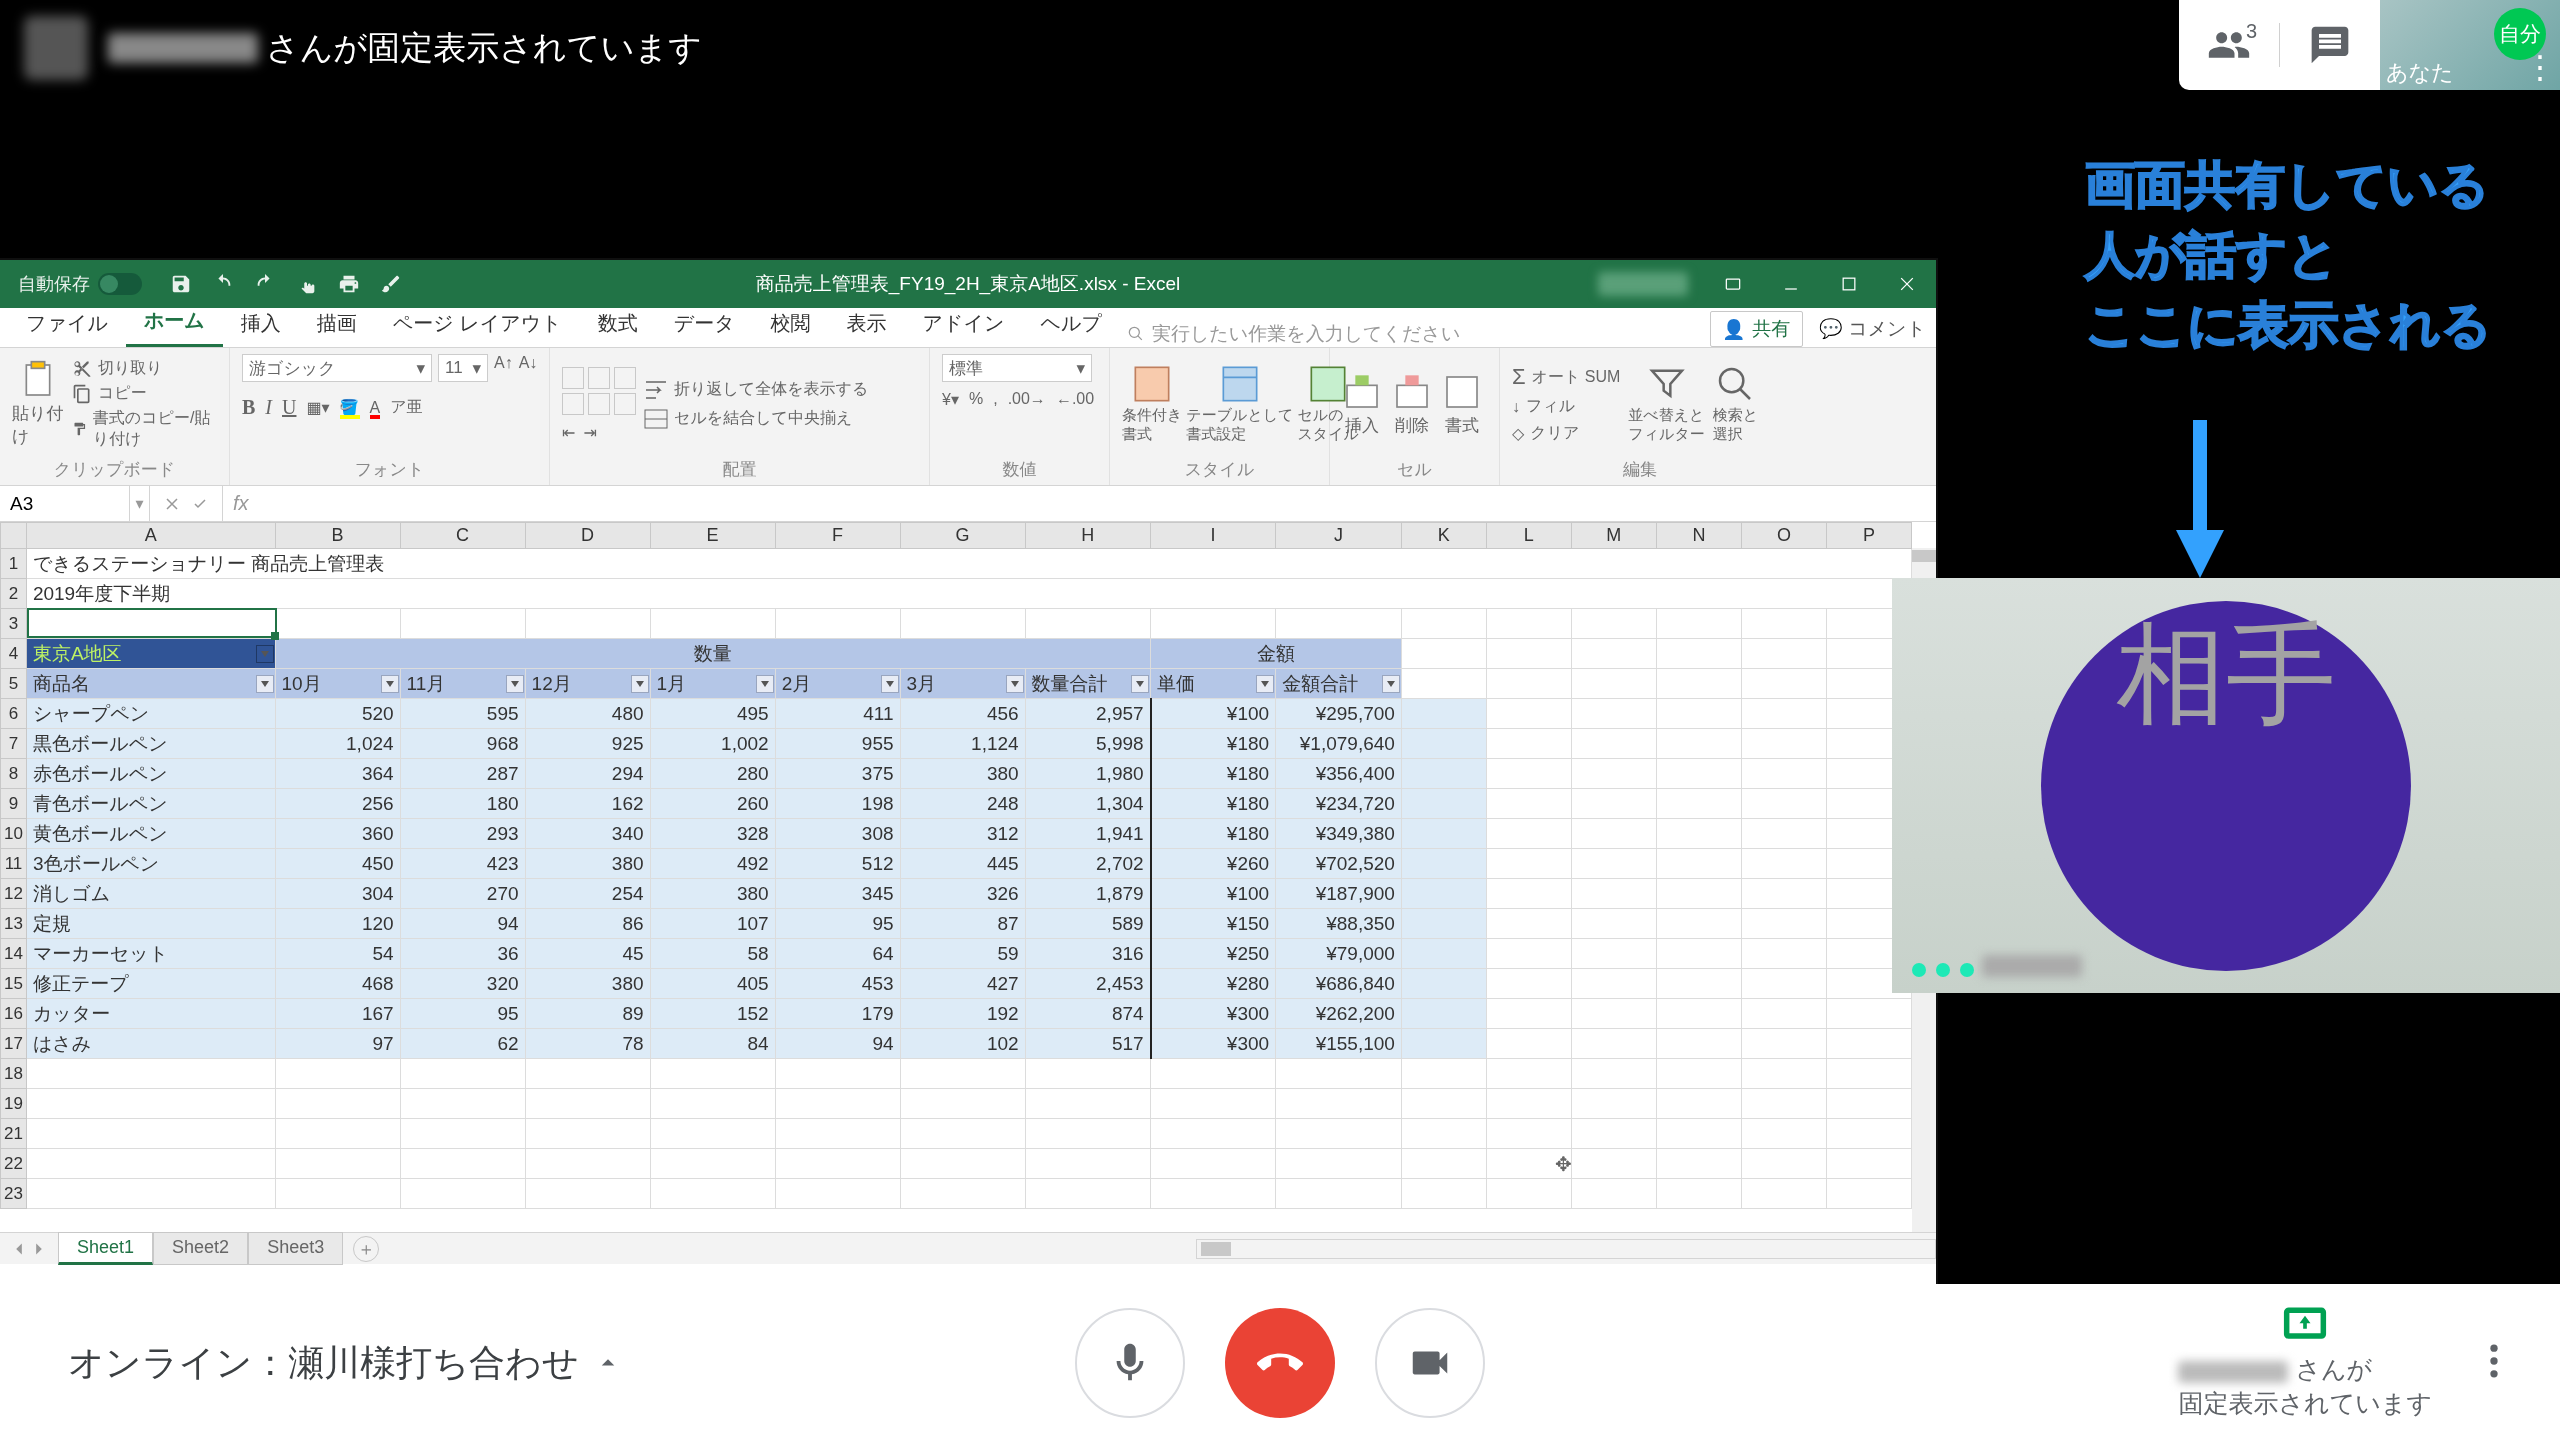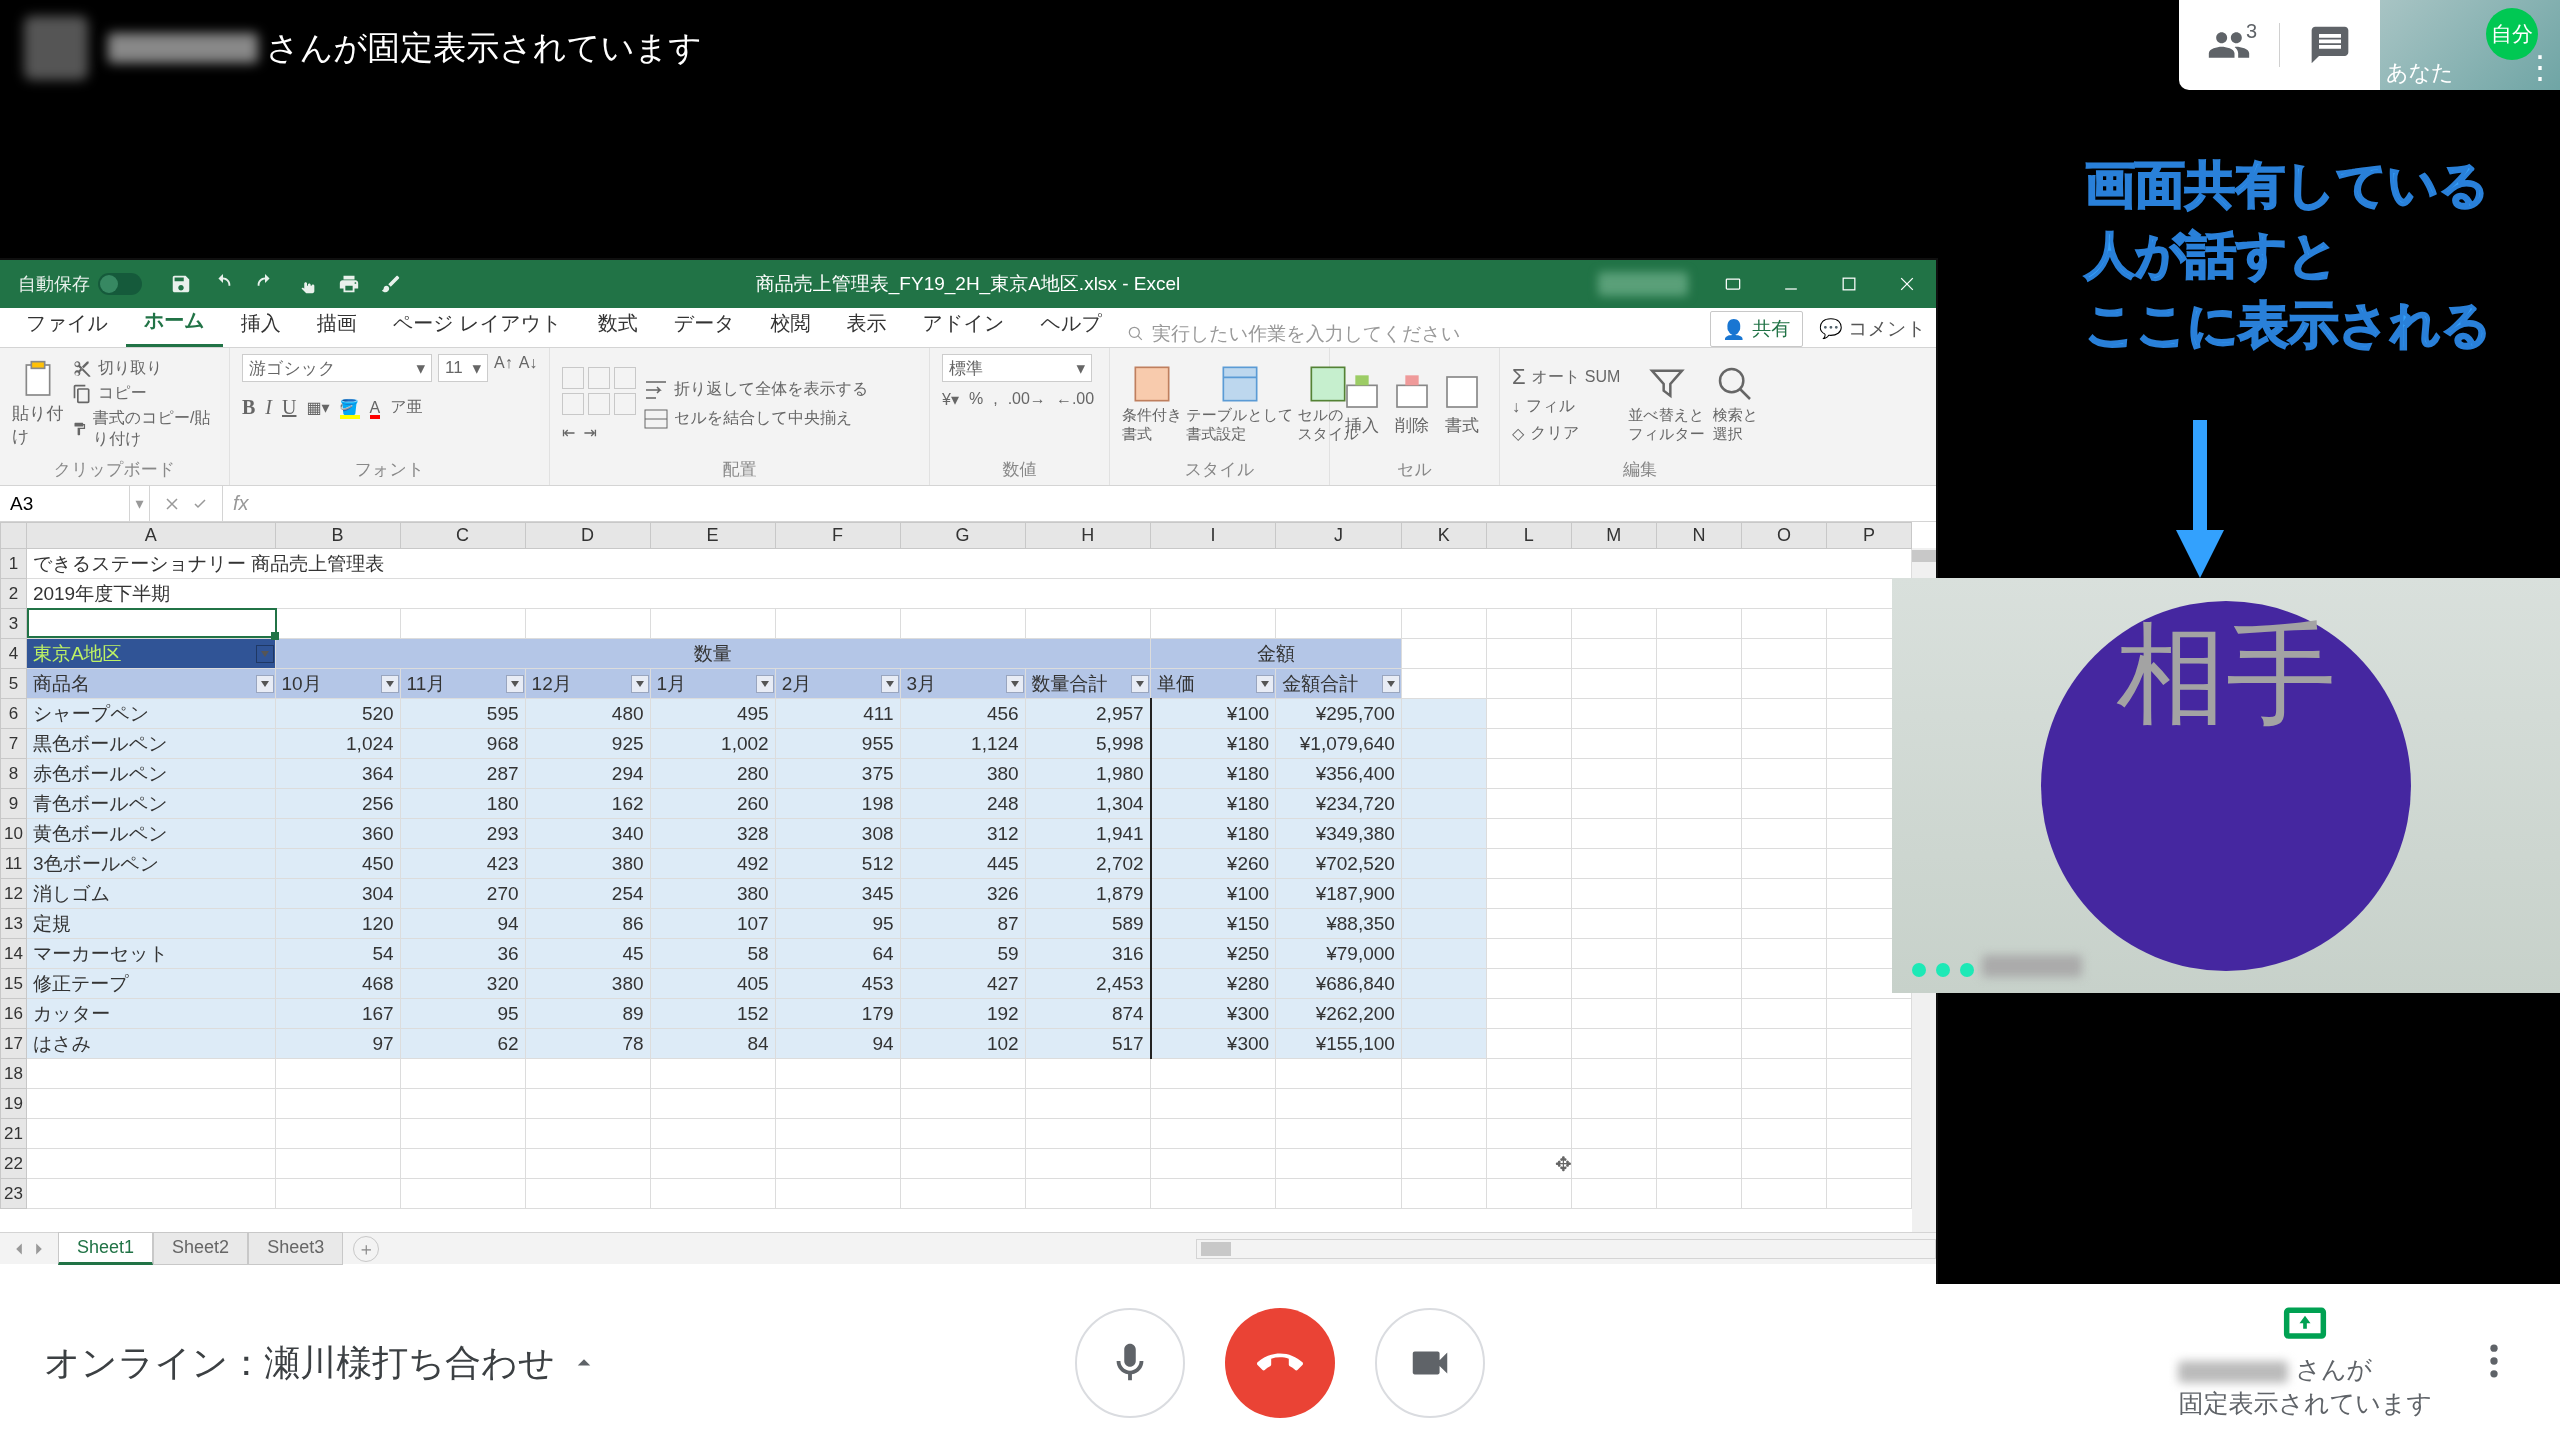--- a/index.html
+++ b/index.html
@@ -13,37 +13,37 @@
   .pinned-text { font-size: 33px; font-weight: 400; }
 
   .top-right { position: absolute; top: 0; right: 0; display: flex; align-items: flex-start; }
   .top-buttons { background: #fff; display: flex; border-radius: 0 0 0 10px; height: 90px; align-items: center; }
   .top-btn { width: 100px; height: 90px; display: flex; justify-content: center; align-items: center; position: relative; cursor: pointer; }
   .top-btn svg { width: 44px; height: 44px; fill: #5f6368; }
   .top-btn .sup { position: absolute; top: 20px; right: 22px; font-size: 20px; color: #5f6368; }
   .top-sep { width: 1px; height: 44px; background: #d0d0d0; }
 
   .self-thumb { position: relative; width: 180px; height: 90px; background: linear-gradient(135deg,#a8c4c4,#6fa5a5); }
-  .self-badge { position: absolute; top: 8px; right: 22px; width: 52px; height: 52px; border-radius: 50%; background: #00c853; display: flex; align-items: center; justify-content: center; color:#fff; font-size: 21px; }
+  .self-badge { position: absolute; top: 8px; right: 14px; width: 52px; height: 52px; border-radius: 50%; background: #00c853; display: flex; align-items: center; justify-content: center; color:#fff; font-size: 21px; }
   .self-label { position: absolute; bottom: 2px; left: 6px; color: #fff; font-size: 22px; }
   .self-dots { position: absolute; bottom: 4px; right: 8px; color: #fff; font-size: 32px; letter-spacing: -4px; }
 
   
   .annotation { position: absolute; right: 68px; top: 150px; color: #33a1fd; font-size: 50px; font-weight: 700; line-height: 1.4; -webkit-text-stroke: 2px #2980d9; text-shadow: 0 0 4px rgba(0,0,0,.4); z-index: 60; }
   .arrow-svg { position: absolute; right: 330px; top: 420px; z-index: 60; }
 
   
   .guest-thumb { position: absolute; right: 0; top: 578px; width: 668px; height: 415px; background: linear-gradient(180deg,#d9e0dc 0%, #c7d1ca 100%); z-index:40; }
   .guest-circle { position: absolute; left: 50%; top: 50%; transform: translate(-50%,-50%); width: 370px; height: 370px; border-radius: 50%; background: #4527a0; display:flex; align-items:flex-start; justify-content:center; color:#a3a3a3; font-size: 110px; }
   .guest-dots { position: absolute; bottom: 16px; left: 20px; display:flex; gap:10px; }
   .guest-dots span { width: 14px; height: 14px; border-radius:50%; background: #1de9b6; }
   .guest-name-blur { position:absolute; bottom:16px; left:90px; width:100px; height:22px; background:#aaa; filter:blur(5px); border-radius:4px; }
 
   
-  .bottom-bar { position: absolute; bottom: 0; left: 0; right: 0; height: 158px; background: #fff; display:flex; align-items:center; padding: 0 44px; z-index: 70; }
+  .bottom-bar { position: absolute; bottom: 0; left: 0; right: 0; height: 158px; background: #fff; display:flex; align-items:center; padding: 0 68px; z-index: 70; }
   .meeting-title { font-size: 36px; color:#3c4043; display:flex; align-items:center; gap:14px; }
   .meeting-title svg { width:30px; height:30px; fill:#5f6368; }
 
   .center-controls { position:absolute; left:50%; transform:translateX(-50%); display:flex; gap:40px; }
   .ctrl-btn { width: 110px; height:110px; border-radius:50%; border: 2px solid #dadce0; display:flex; align-items:center; justify-content:center; cursor:pointer; background:#fff; }
   .ctrl-btn svg { width:46px; height:46px; fill:#5f6368; }
   .ctrl-btn.end { background:#ea4335; border:none; }
   .ctrl-btn.end svg { fill:#fff; }
 
   .bottom-right { position:absolute; right:44px; display:flex; align-items:center; gap:40px; }

